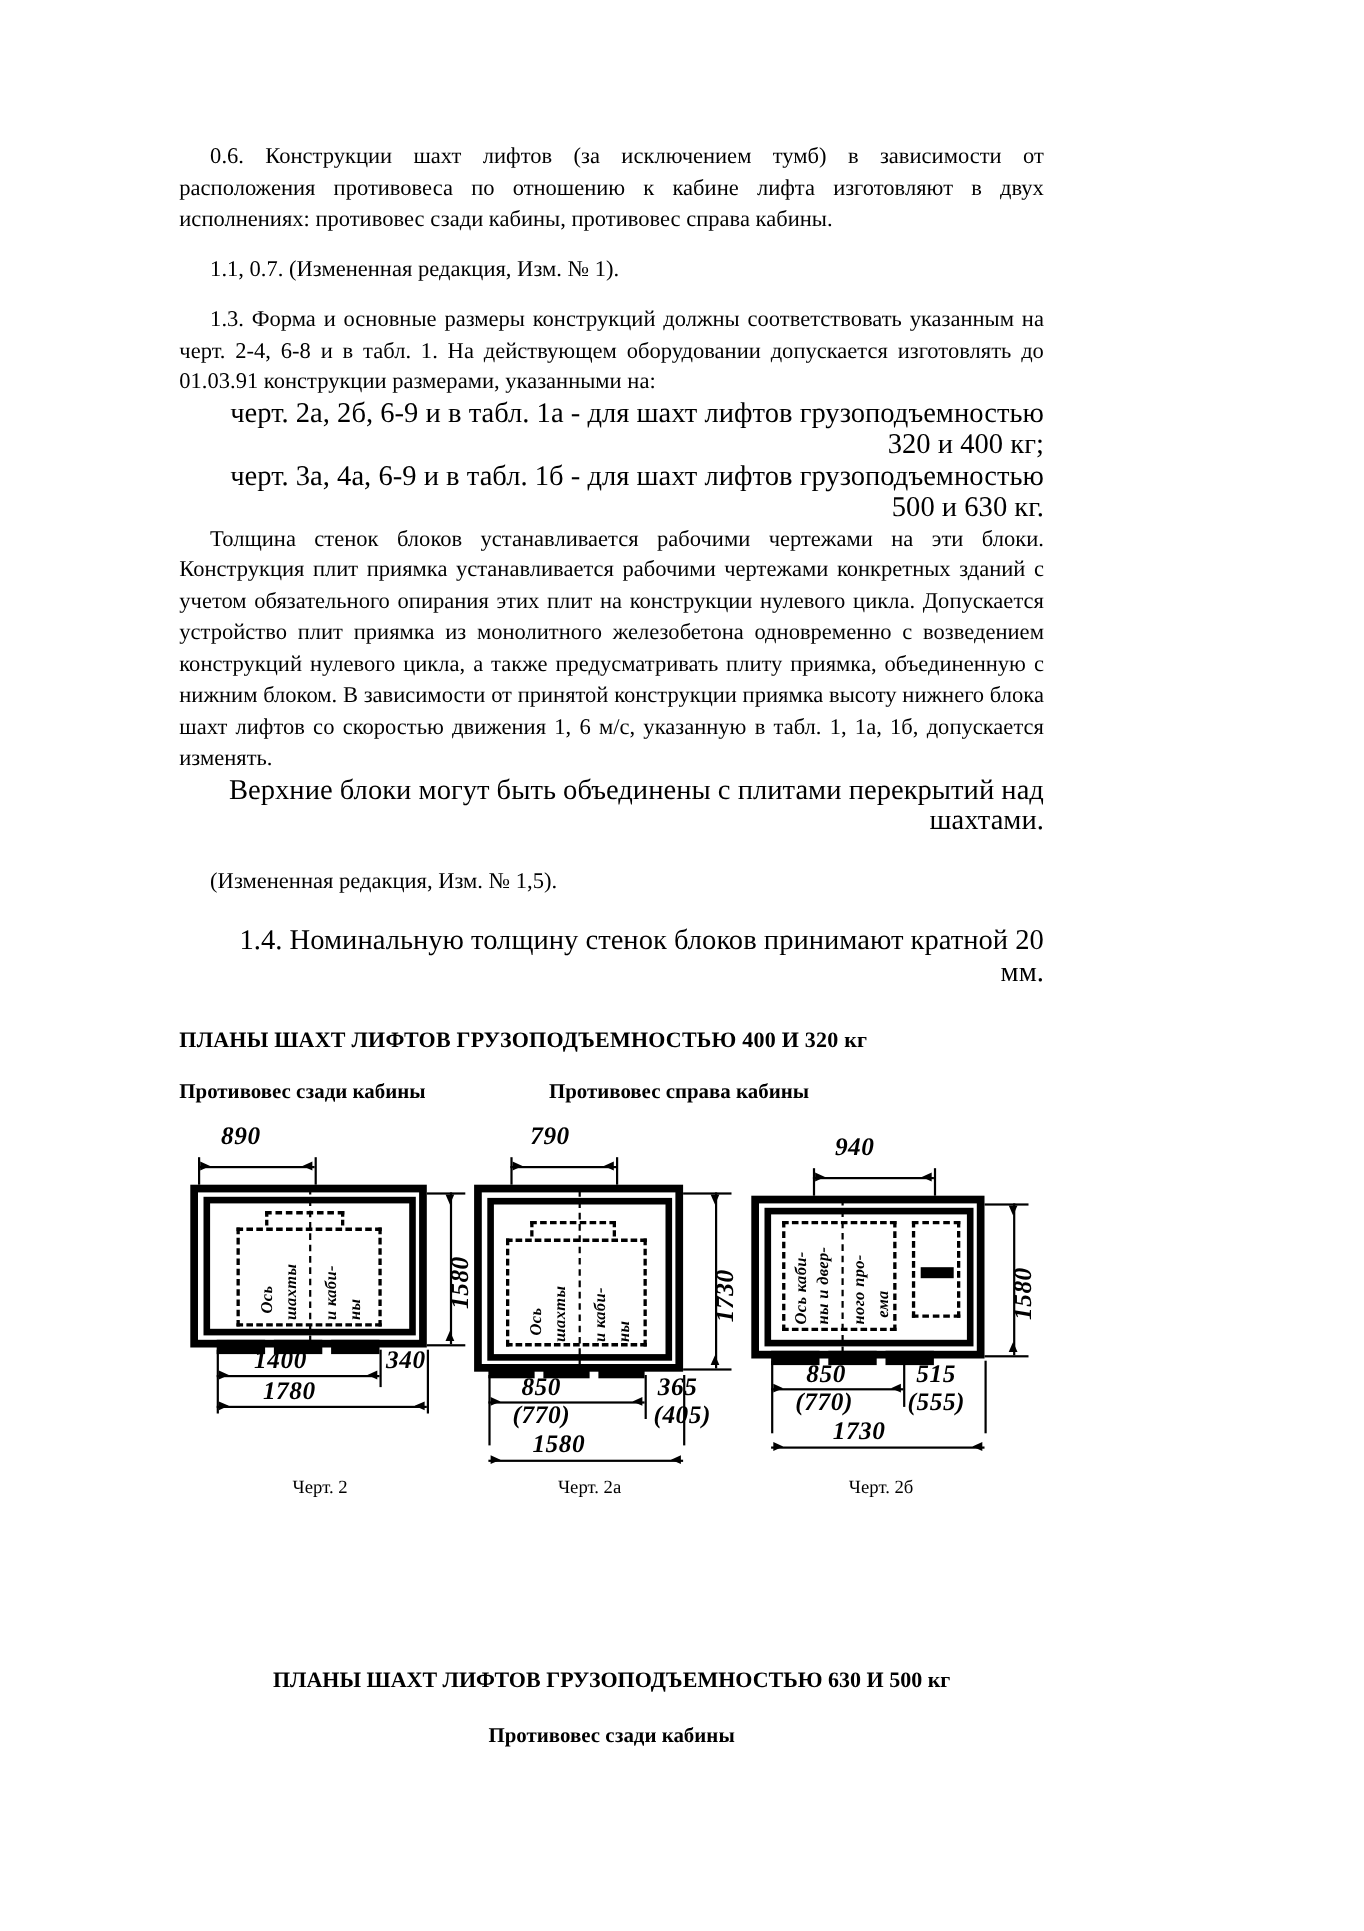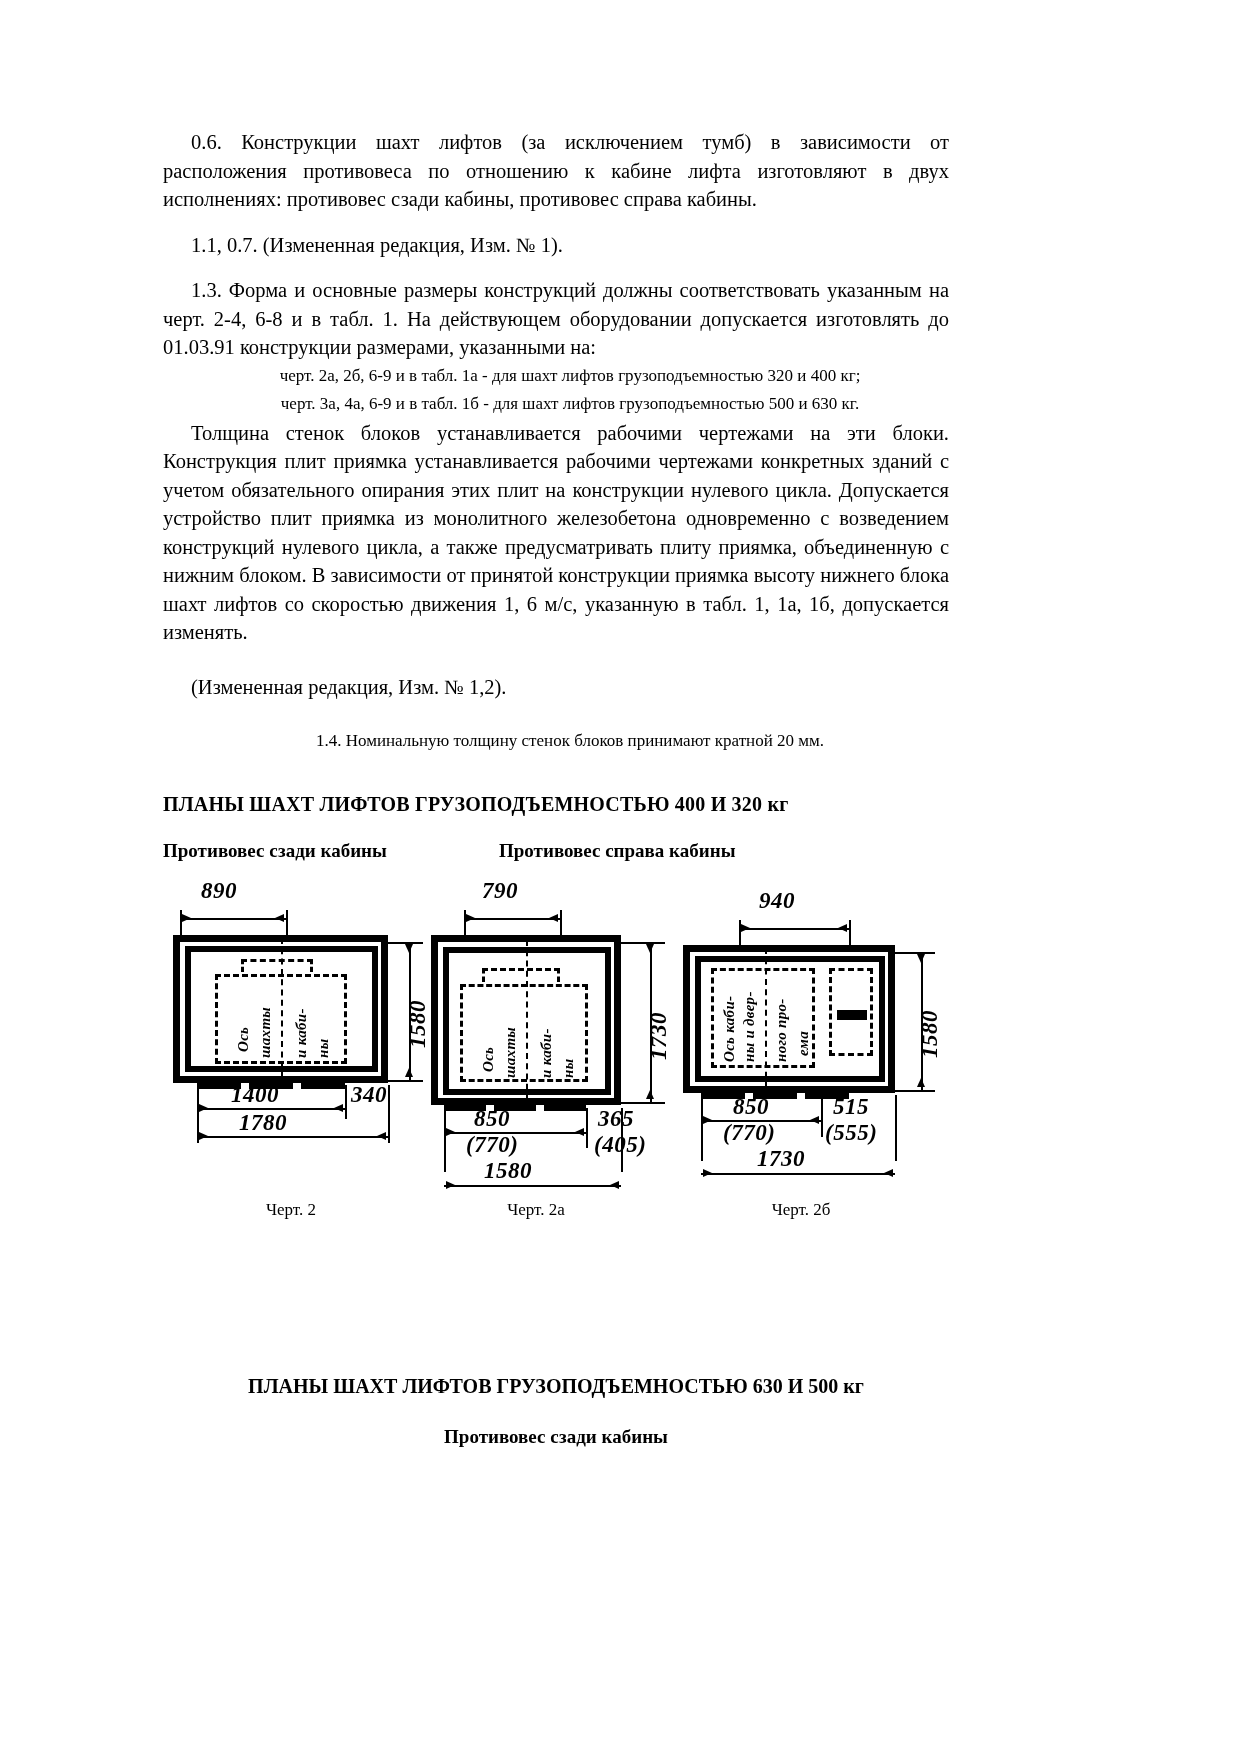--- a/index.html
+++ b/index.html
@@ -43,24 +43,24 @@
     font-size: 20.5px;
     line-height: 28.5px;
     text-indent: 28px;
   }
   p.bold-note b { font-weight: normal; }
   .gap-sm { height: 17px; }
   .gap-md { height: 26px; }
   .gap-lg { height: 34px; }
   .sub-line {
     margin: 0;
-    font-size: 17px;
+    font-size: 26px;
     line-height: 28.5px;
     text-indent: 28px;
-    text-align: center;
+    text-align: right;
   }
 
   h2.section-title {
     margin: 0;
     font-size: 20px;
     font-weight: bold;
     text-align: left;
     letter-spacing: 0.2px;
     line-height: 28px;
   }
@@ -200,24 +200,25 @@
     <div class="gap-sm"></div>
 
     <p class="bold-note"><span>1.1, 0.7. </span><b>(Измененная редакция, Изм. № 1).</b></p>
 
     <div class="gap-sm"></div>
 
     <p class="body-par">1.3. Форма и основные размеры конструкций должны соответствовать указанным на черт. 2-4, 6-8 и в табл. 1. На действующем оборудовании допускается изготовлять до 01.03.91 конструкции размерами, указанными на:</p>
     <p class="sub-line">черт. 2а, 2б, 6-9 и в табл. 1а - для шахт лифтов грузоподъемностью 320 и 400 кг;</p>
     <p class="sub-line">черт. 3а, 4а, 6-9 и в табл. 1б - для шахт лифтов грузоподъемностью 500 и 630 кг.</p>
     <p class="body-par">Толщина стенок блоков устанавливается рабочими чертежами на эти блоки. Конструкция плит приямка устанавливается рабочими чертежами конкретных зданий с учетом обязательного опирания этих плит на конструкции нулевого цикла. Допускается устройство плит приямка из монолитного железобетона одновременно с возведением конструкций нулевого цикла, а также предусматривать плиту приямка, объединенную с нижним блоком. В зависимости от принятой конструкции приямка высоту нижнего блока шахт лифтов со скоростью движения 1, 6 м/с, указанную в табл. 1, 1а, 1б, допускается изменять.</p>
+    <p class="sub-line">Верхние блоки могут быть объединены с плитами перекрытий над шахтами.</p>
 
     <div class="gap-md"></div>
 
-    <p class="bold-note"><b>(Измененная редакция, Изм. № 1,2).</b></p>
+    <p class="bold-note"><b>(Измененная редакция, Изм. № 1,5).</b></p>
 
     <div class="gap-md"></div>
 
     <p class="sub-line">1.4. Номинальную толщину стенок  блоков принимают кратной 20 мм.</p>
 
     <div class="gap-lg"></div>
 
     <h2 class="section-title">ПЛАНЫ ШАХТ ЛИФТОВ ГРУЗОПОДЪЕМНОСТЬЮ 400 И 320 кг</h2>
 
     <div style="height:20px"></div>

